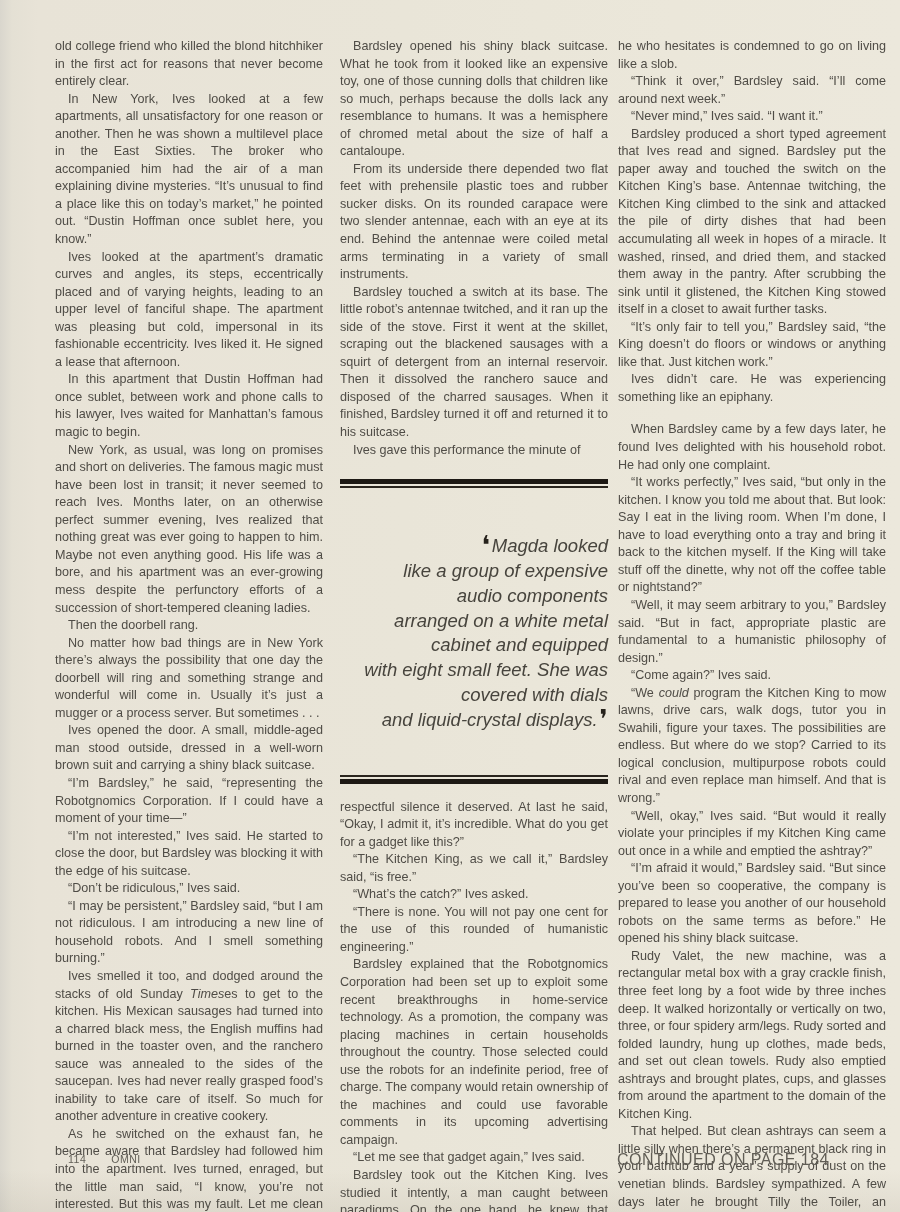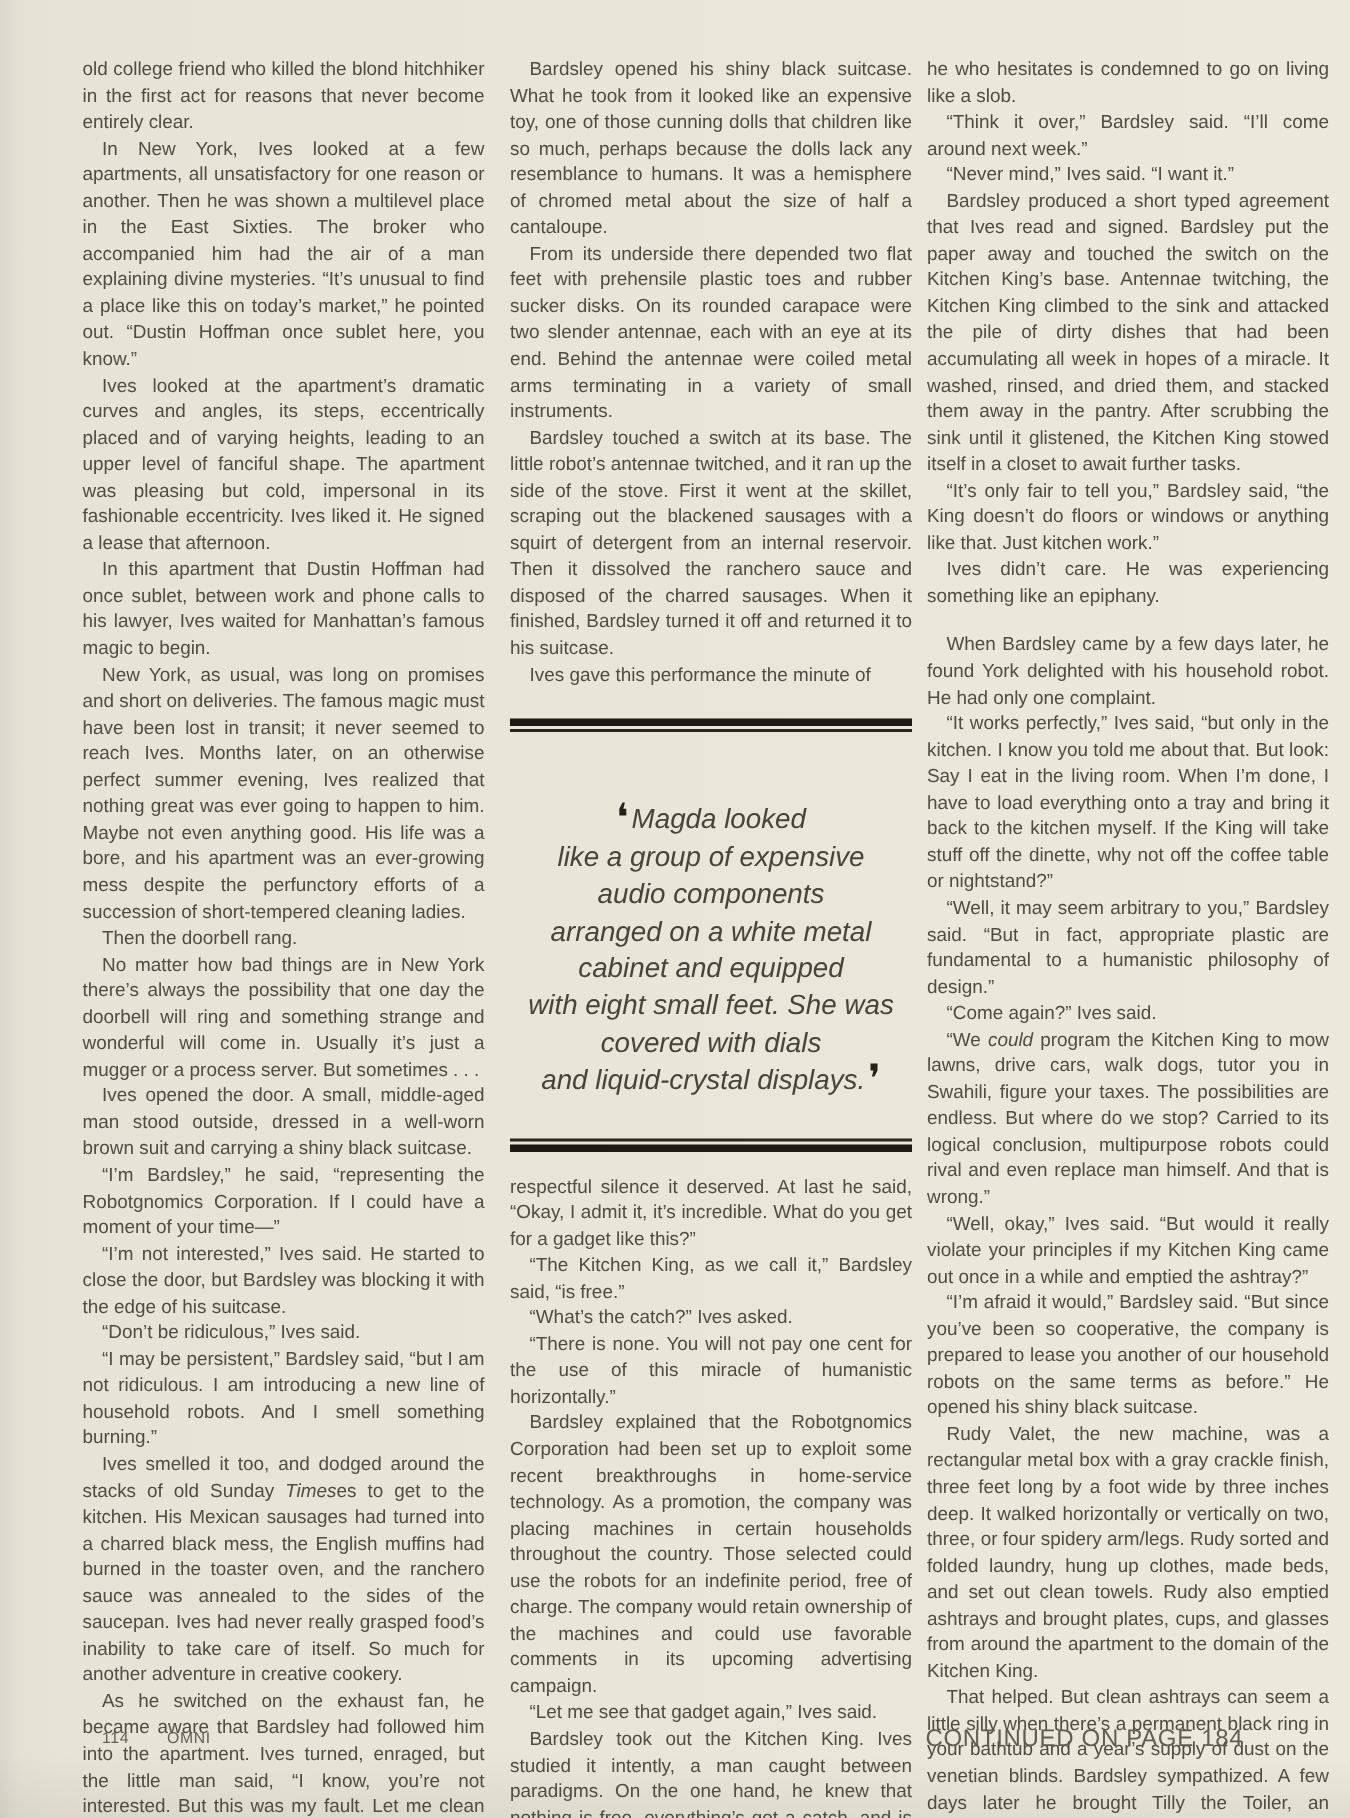--- a/index.html
+++ b/index.html
@@ -40,22 +40,22 @@
   p.para.space-before { margin-top: 15px; }
   p.para em { }
 
   .quote-block { margin-top: 20px; margin-bottom: 15px; }
   .rule-pair .rule { width: 100%; }
   .rule-pair .rule.thick { height: 5px; background: #1d1914; }
   .rule-pair .rule.thin  { height: 2px;  background: #2a251e; }
   .rule-pair.top .rule.thin { margin-top: 2px; }
   .rule-pair.bottom .rule.thick { margin-top: 2px; }
   .quote-text {
-    padding: 46px 0 26px;
-    text-align: center;
+    padding: 46px 0 42px;
+    text-align: right;
     font-style: italic;
     font-size: 18.5px;
     line-height: 24.8px;
     color: #47443d;
     text-indent: 0;
   }
   .qmark {
     font-family: "DejaVu Sans", sans-serif;
     font-style: normal;
     font-size: 26px;
@@ -127,33 +127,33 @@
           <div class="qline">and liquid-crystal displays.<span class="qmark close">❜</span></div>
         </div>
         <div class="rule-pair bottom">
           <div class="rule thin"></div>
           <div class="rule thick"></div>
         </div>
       </div>
       <p class="para no-indent">respectful silence it deserved. At last he said, “Okay, I admit it, it’s incredible. What do you get for a gadget like this?”</p>
       <p class="para">“The Kitchen King, as we call it,” Bardsley said, “is free.”</p>
       <p class="para">“What’s the catch?” Ives asked.</p>
-      <p class="para">“There is none. You will not pay one cent for the use of this miracle of humanistic horizontally.”</p>
+      <p class="para">“There is none. You will not pay one cent for the use of this rounded of humanistic engineering.”</p>
       <p class="para">Bardsley explained that the Robotgnomics Corporation had been set up to exploit some recent breakthroughs in home-service technology. As a promotion, the company was placing machines in certain households throughout the country. Those selected could use the robots for an indefinite period, free of charge. The company would retain ownership of the machines and could use favorable comments in its upcoming advertising campaign.</p>
       <p class="para">“Let me see that gadget again,” Ives said.</p>
       <p class="para">Bardsley took out the Kitchen King. Ives studied it intently, a man caught between paradigms. On the one hand, he knew that nothing is free, everything’s got a catch, and  is a fundamental law of the universe. But it is also true that fortune favors the bold, opportunity knocks but once, and</p>
     </div>
   <div class="col col-3">
       <p class="para no-indent">he who hesitates is condemned to go on living like a slob.</p>
       <p class="para">“Think it over,” Bardsley said. “I’ll come around next week.”</p>
       <p class="para">“Never mind,” Ives said. “I want it.”</p>
       <p class="para">Bardsley produced a short typed agreement that Ives read and signed. Bardsley put the paper away and touched the switch on the Kitchen King’s base. Antennae twitching, the Kitchen King climbed to the sink and attacked the pile of dirty dishes that had been accumulating all week in hopes of a miracle. It washed, rinsed, and dried them, and stacked them away in the pantry. After scrubbing the sink until it glistened, the Kitchen King stowed itself in a closet to await further tasks.</p>
       <p class="para">“It’s only fair to tell you,” Bardsley said, “the King doesn’t do floors or windows or anything like that. Just kitchen work.”</p>
       <p class="para">Ives didn’t care. He was experiencing something like an epiphany.</p>
-      <p class="para space-before">When Bardsley came by a few days later, he found York delighted with his household robot. He had only one complaint.</p>
+      <p class="para space-before">When Bardsley came by a few days later, he found Ives delighted with his household robot. He had only one complaint.</p>
       <p class="para">“It works perfectly,” Ives said, “but only in the kitchen. I know you told me about that. But look: Say I eat in the living room. When I’m done, I have to load everything onto a tray and bring it back to the kitchen myself. If the King will take stuff off the dinette, why not off the coffee table or nightstand?”</p>
       <p class="para">“Well, it may seem arbitrary to you,” Bardsley said. “But in fact, appropriate plastic are fundamental to a humanistic philosophy of design.”</p>
       <p class="para">“Come again?” Ives said.</p>
       <p class="para">“We <em>could</em> program the Kitchen King to mow lawns, drive cars, walk dogs, tutor you in Swahili, figure your taxes. The possibilities are endless. But where do we stop? Carried to its logical conclusion, multipurpose robots could rival and even replace man himself. And that is wrong.”</p>
       <p class="para">“Well, okay,” Ives said. “But would it really violate your principles if my Kitchen King came out once in a while and emptied the ashtray?”</p>
       <p class="para">“I’m afraid it would,” Bardsley said. “But since you’ve been so cooperative, the company is prepared to lease you another of our household robots on the same terms as before.” He opened his shiny black suitcase.</p>
       <p class="para">Rudy Valet, the new machine, was a rectangular metal box with a gray crackle finish, three feet long by a foot wide by three inches deep. It walked horizontally or vertically on two, three, or four spidery arm/legs. Rudy sorted and folded laundry, hung up clothes, made beds, and set out clean towels. Rudy also emptied ashtrays and brought plates, cups, and glasses from around the apartment to the domain of the Kitchen King.</p>
       <p class="para">That helped. But clean ashtrays can seem a little silly when there’s a permanent black ring in your bathtub and a year’s supply of dust on the venetian blinds. Bardsley sympathized. A few days later he brought Tilly the Toiler, an aluminum machine resembling a large, segmented worm. Tilly did floors, carpets, windows, blinds, curtains, bath-</p>
     </div>
 

